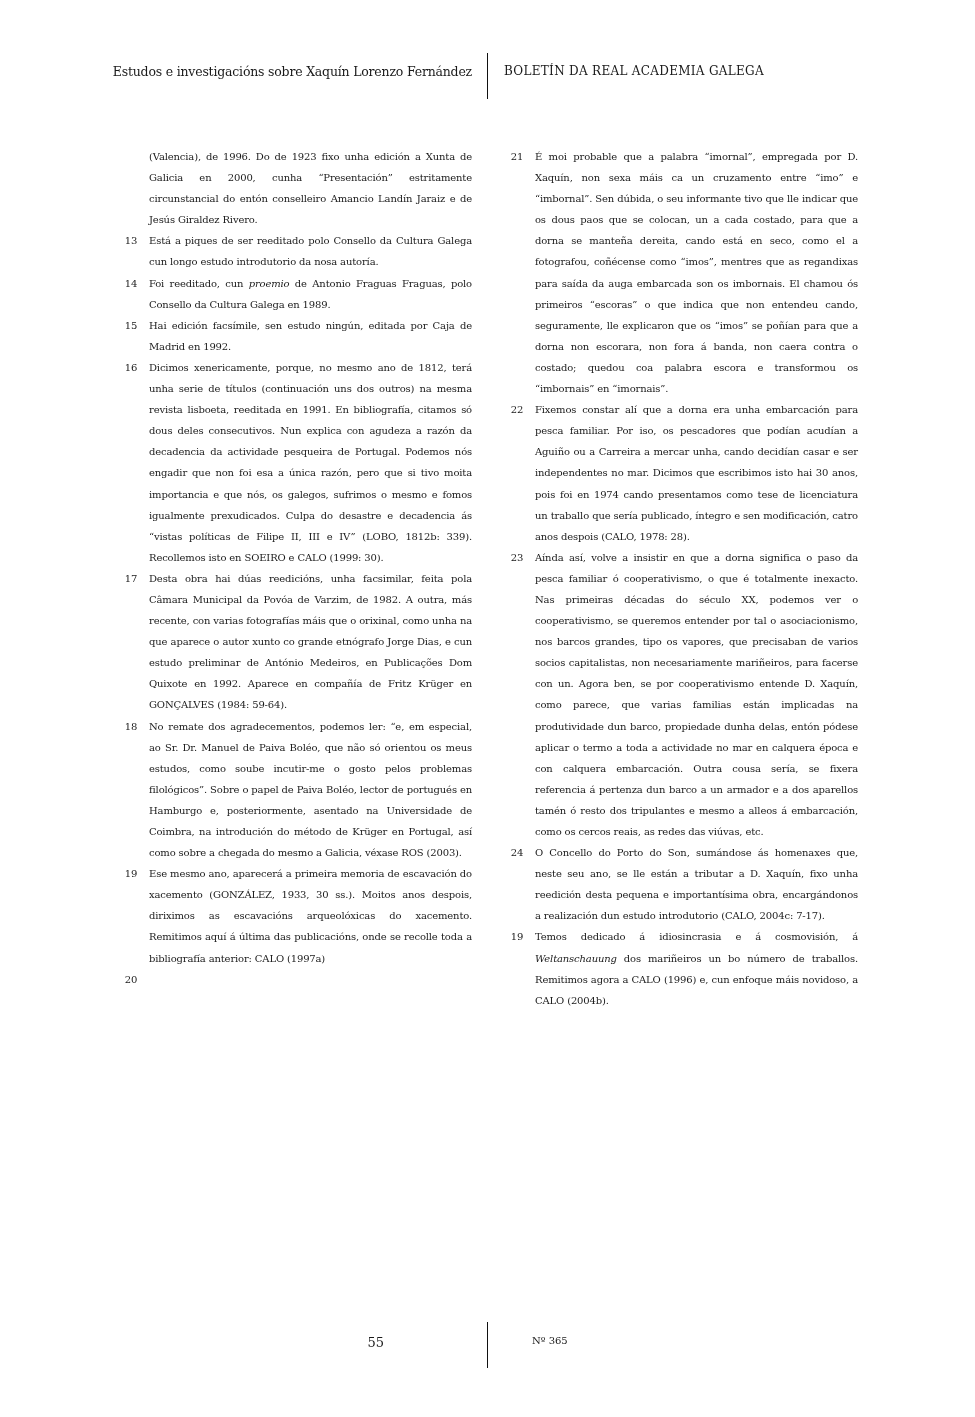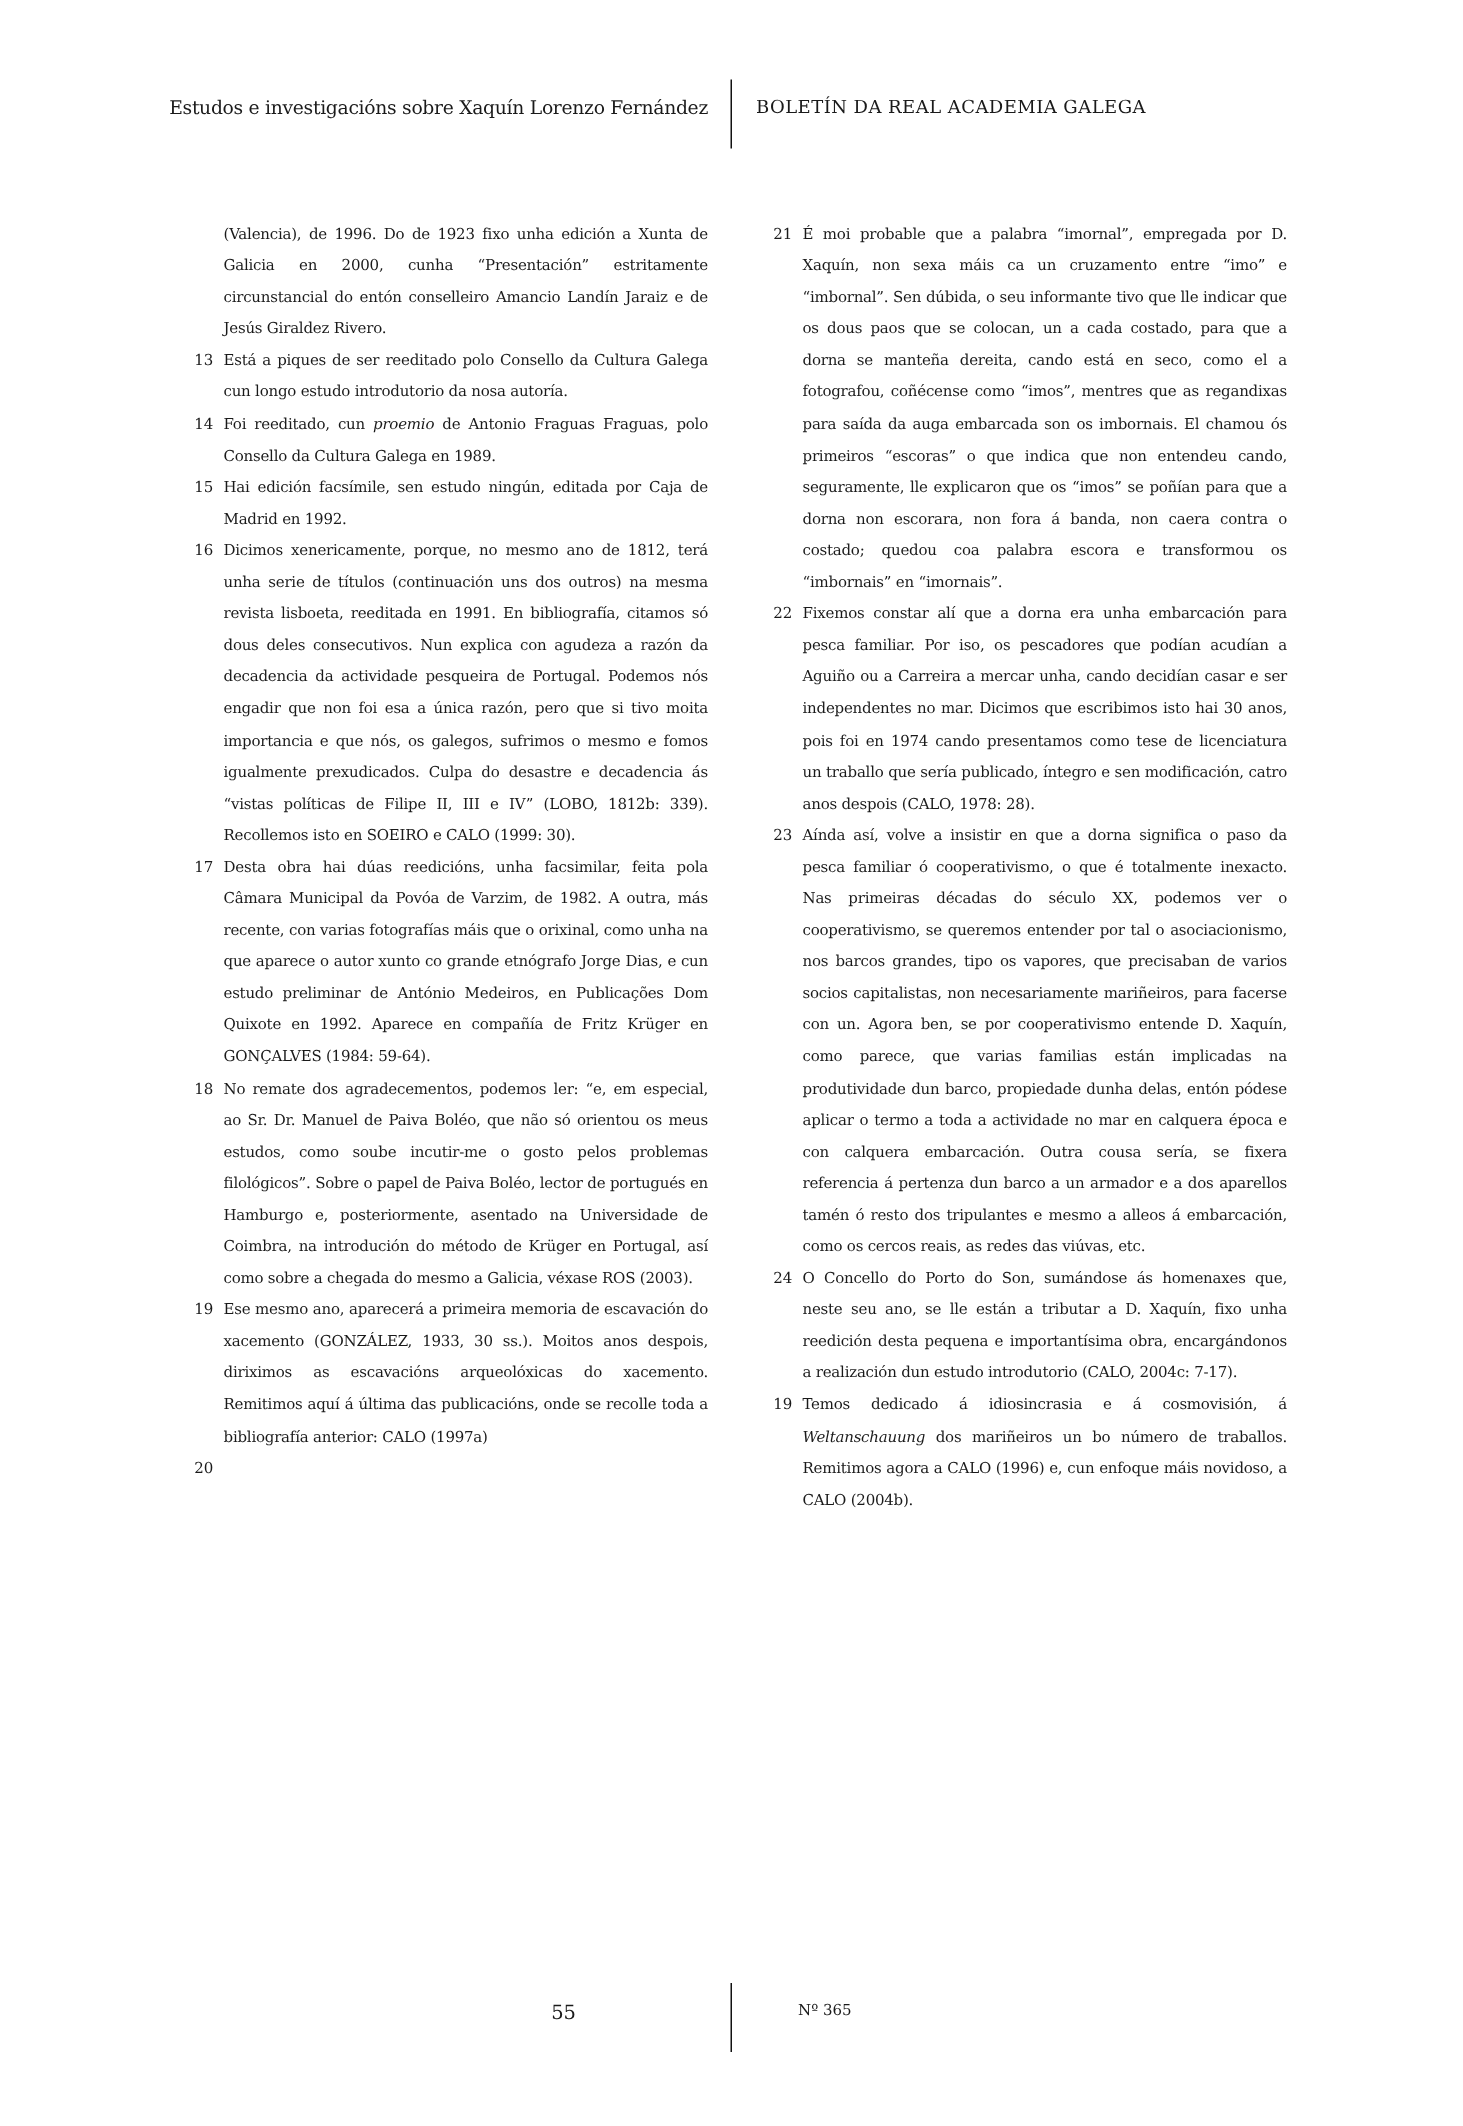--- a/index.html
+++ b/index.html
@@ -26,21 +26,21 @@
     position: absolute; top: 146px; width: 352px;
     font-size: 10px; line-height: 21.1px; letter-spacing: -0.15px;
   }
   .col-left { left: 120px; }
   .col-right { left: 506px; }
   .note {
     position: relative; padding-left: 29px; text-align: justify;
     hyphens: manual; margin: 0;
   }
   .note-num {
-    position: absolute; left: 0; top: 0; width: 22px; text-align: right;
+    position: absolute; left: 0; top: 0; width: 22px; text-align: center;
   }
   .continuation { padding-left: 29px; text-align: justify; margin: 0; }
   .note-text em { font-style: italic; }
   .running-footer {
     position: absolute; top: 1322px; left: 0; width: 888px; height: 46px;
   }
   .page-number {
     position: absolute; right: 504px; top: 13px; font-size: 13px;
   }
   .footer-divider {

